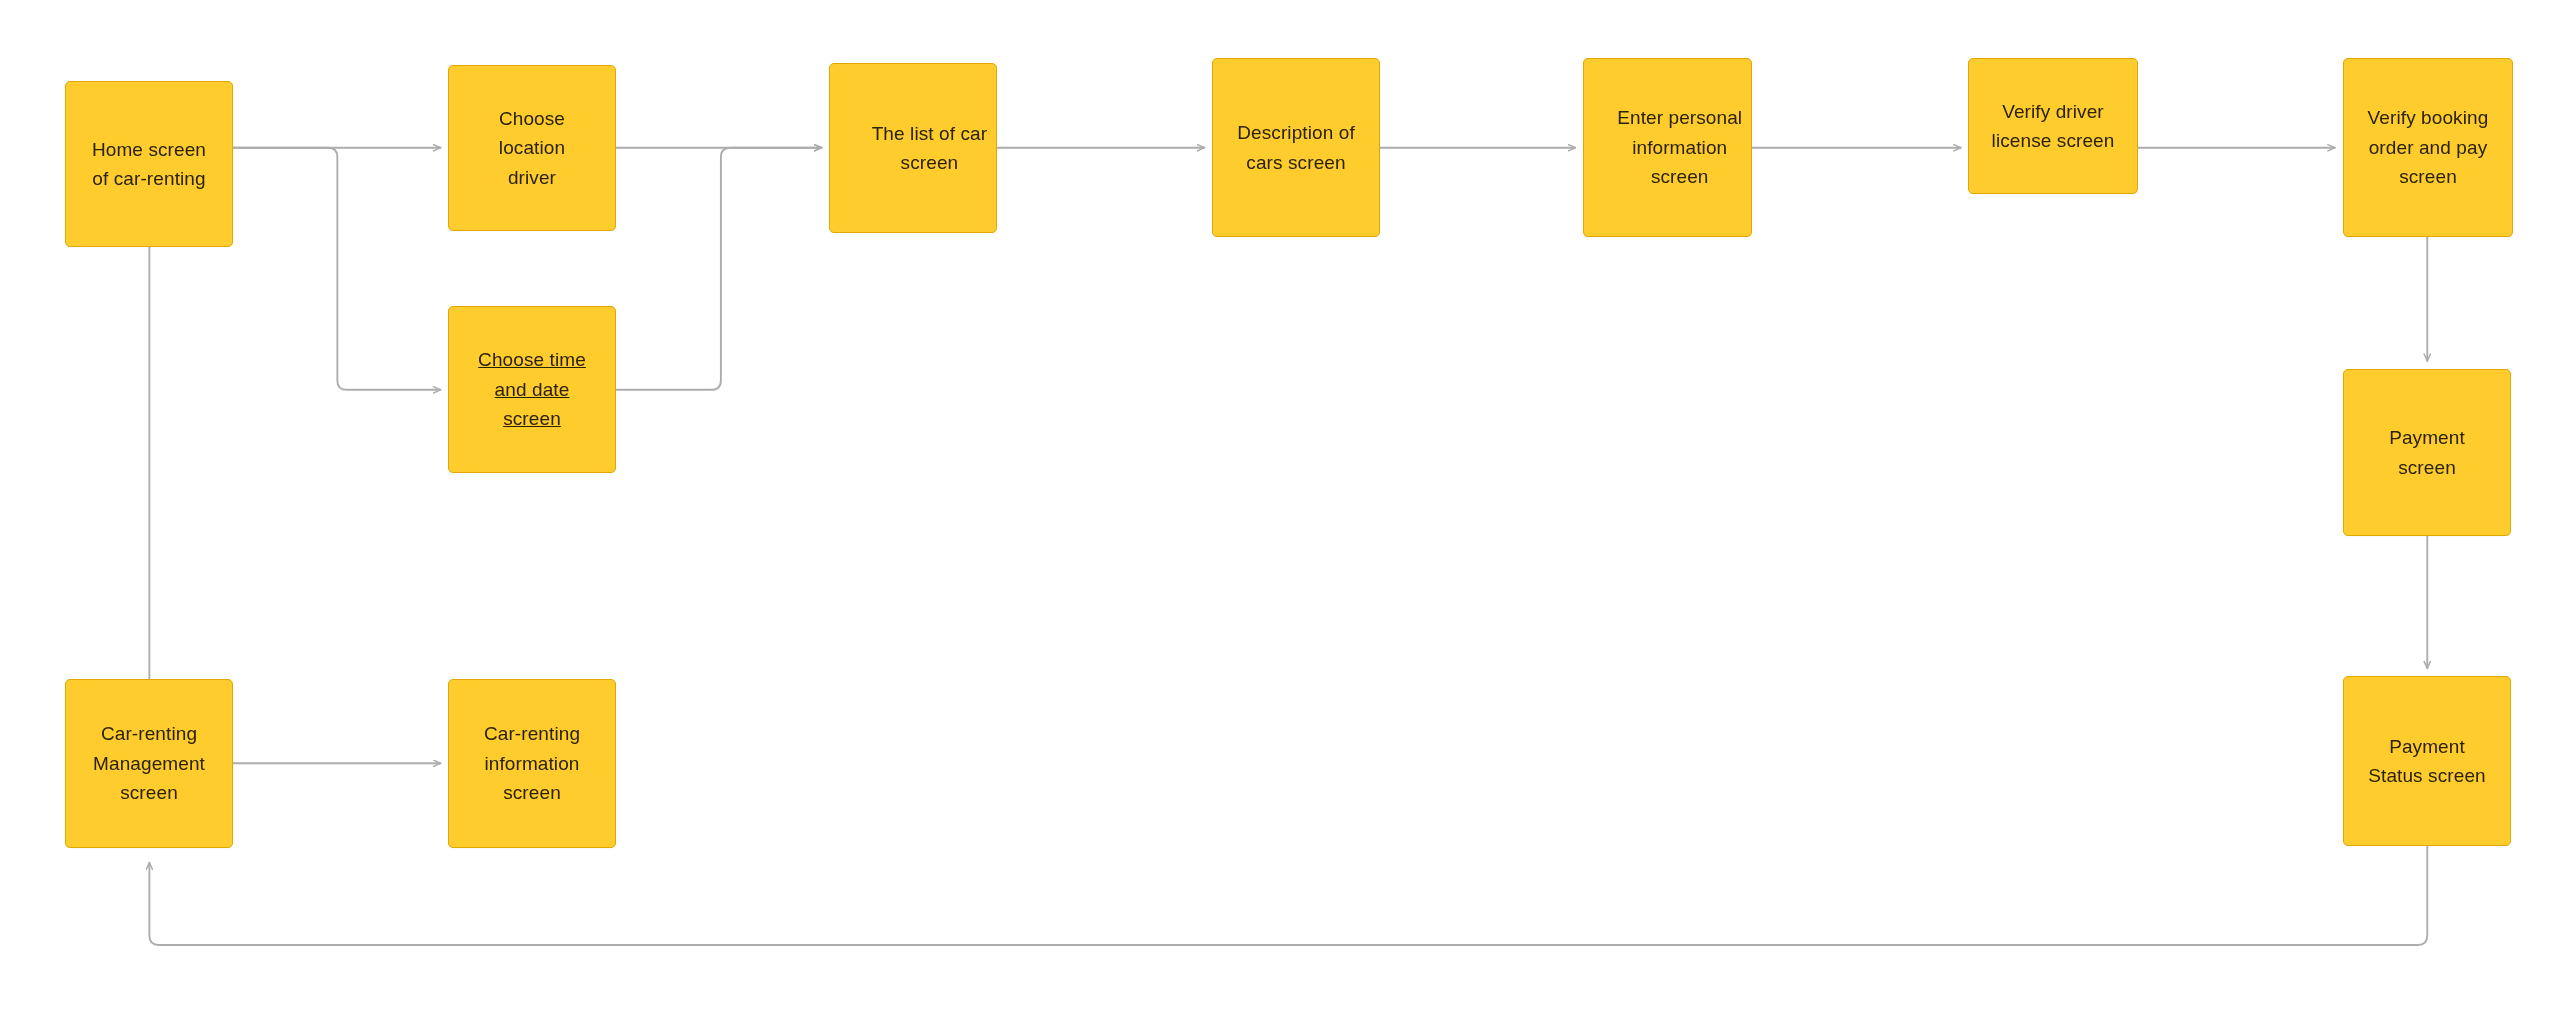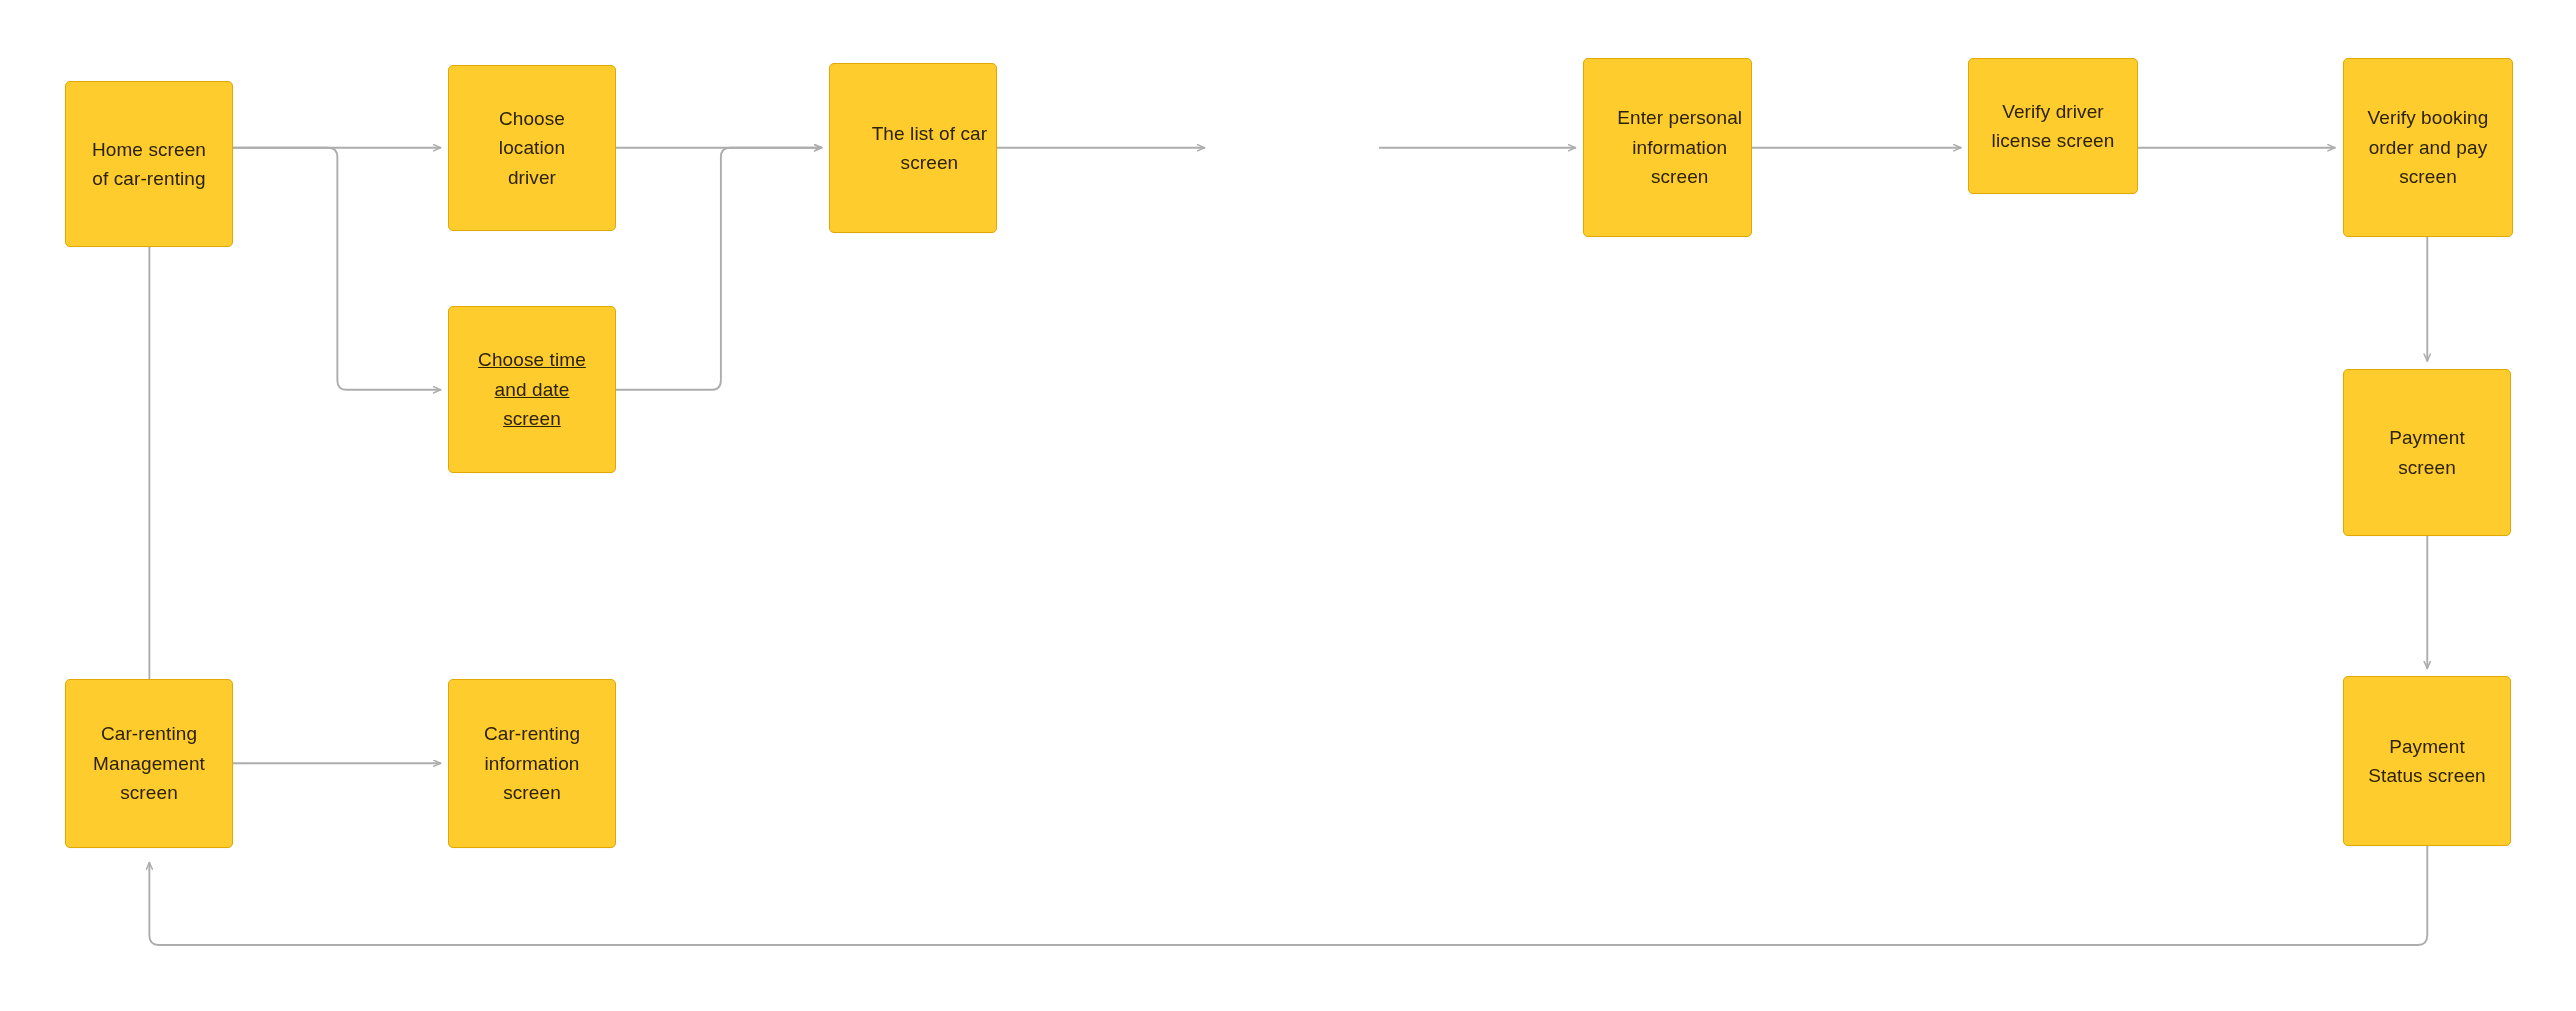--- a/index.html
+++ b/index.html
@@ -102,20 +102,24 @@
     <span class="node-label">Choose time
 and date
 screen</span>
   </div>
 
   <div class="node" style="left:829px; top:63px; width:168px; height:170px;justify-content:flex-end;">
     <span class="node-label">The list of car
 screen</span>
   </div>
 
+  <div class="node" style="left:1212px; top:58px; width:168px; height:179px;">
+    <span class="node-label">Description of
+cars screen</span>
+  </div>
 
   <div class="node" style="left:1583px; top:58px; width:169px; height:179px;justify-content:flex-end;">
     <span class="node-label">Enter personal
 information
 screen</span>
   </div>
 
   <div class="node" style="left:1968px; top:58px; width:170px; height:136px;">
     <span class="node-label">Verify driver
 license screen</span>

